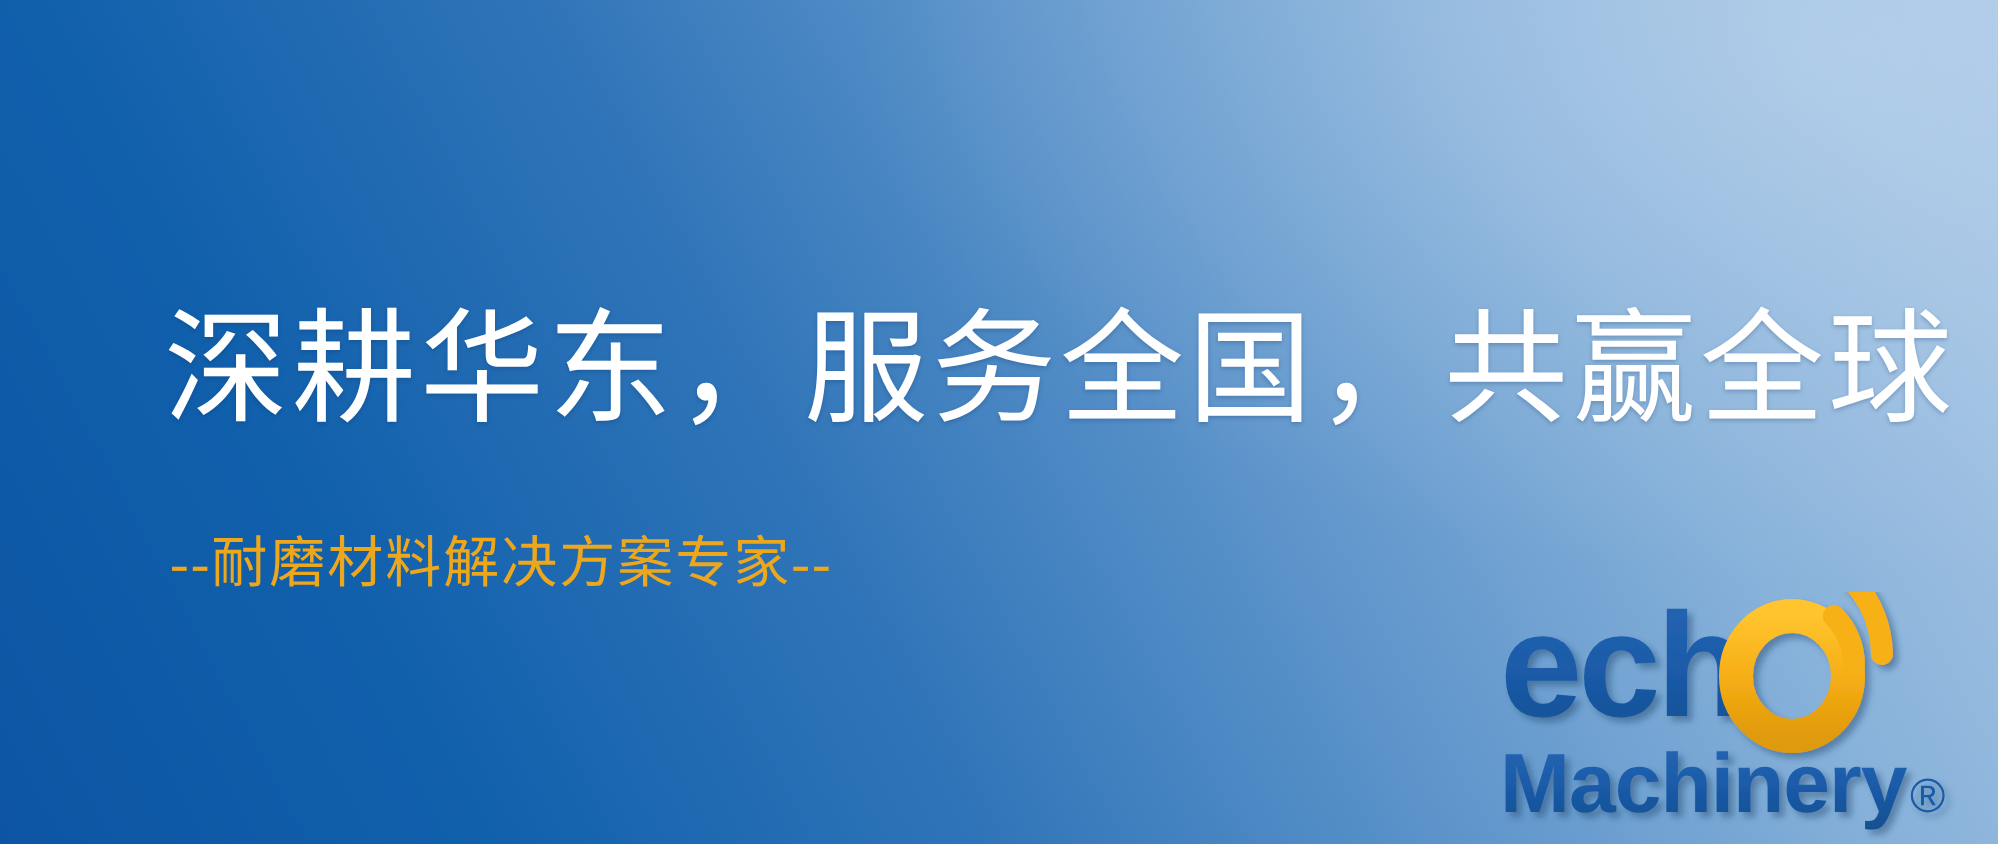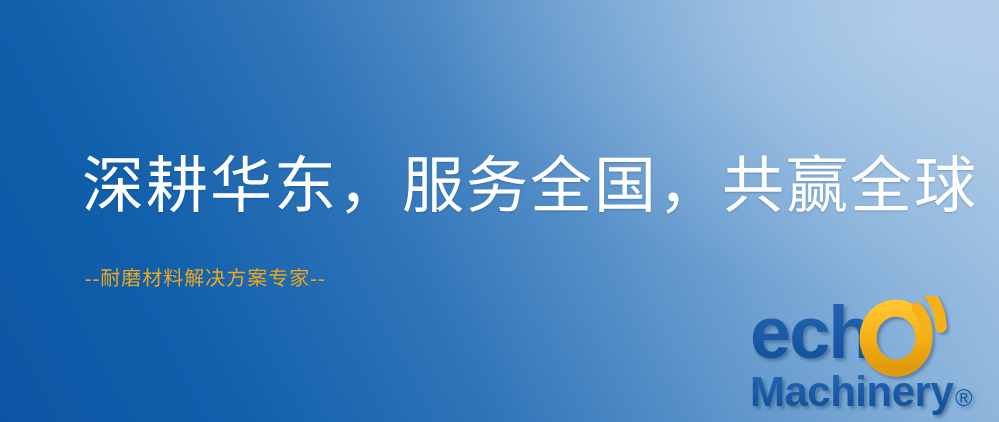--- a/index.html
+++ b/index.html
@@ -63,21 +63,21 @@
   }
 
   
   .subtitle {
     position: absolute;
     left: 85px;
     top: 266px;
     margin: 0;
     font-family: "Liberation Serif", "DejaVu Serif", serif;
     font-weight: 400;
-    font-size: 20px;
+    font-size: 28px;
     line-height: 1.2;
     letter-spacing: 1px;
     color: #eda71d;
     white-space: nowrap;
     text-align: center;
   }
 
   
   .logo {
     position: absolute;

